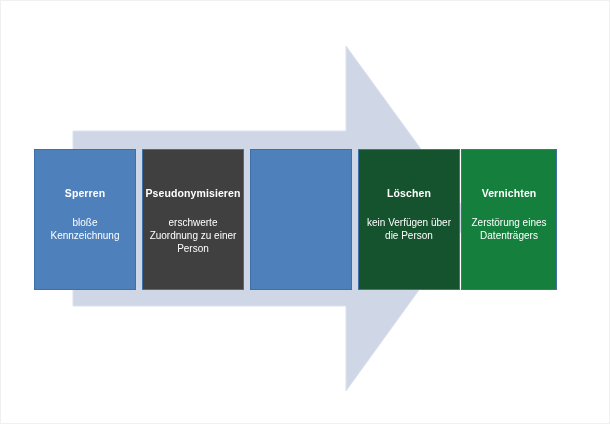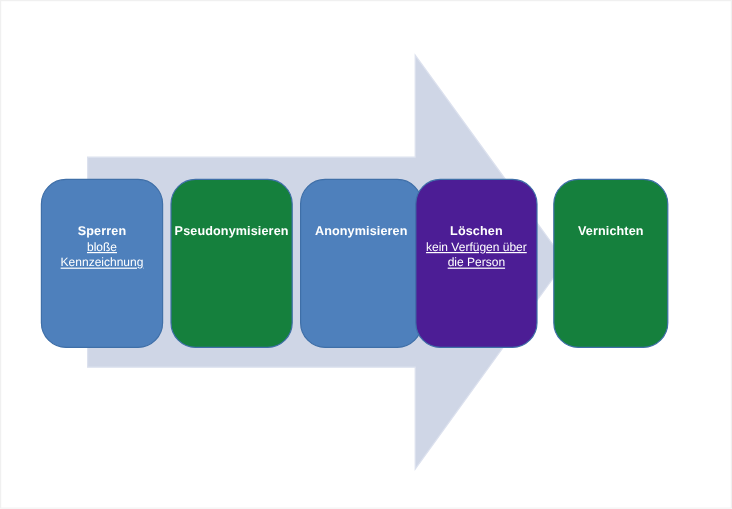--- a/index.html
+++ b/index.html
@@ -23,21 +23,21 @@
     position: absolute;
     left: 0;
     top: 0;
     width: 610px;
     height: 424px;
   }
   .stage {
     position: absolute;
     top: 148px;
     height: 141px;
-    border-radius: 21px;
+    border-radius: 0;
     box-sizing: border-box;
     display: flex;
     flex-direction: column;
     align-items: center;
     justify-content: flex-start;
     color: #ffffff;
     text-align: center;
     overflow: hidden;
   }
   .stage-title {
@@ -45,52 +45,55 @@
     font-weight: bold;
     line-height: 13px;
     margin-top: 37px;
     padding: 0 4px;
     letter-spacing: 0.1px;
   }
   .stage-desc {
     font-size: 10px;
     font-weight: normal;
     line-height: 13px;
-    margin-top: 0;
+    margin-top: 16px;
     padding: 0 6px;
     white-space: pre-line;
-    text-decoration: underline;
   }
 </style>
 </head>
 <body>
 
 <div id="canvas">
 
   <svg id="arrow-layer" viewBox="0 0 610 424" width="610" height="424" xmlns="http://www.w3.org/2000/svg">
     <polygon points="72,130 345,130 345,45 470,217 345,390 345,305 72,305" fill="#CFD6E6" stroke="#DCE1EE" stroke-width="1"></polygon>
   </svg>
 
   <div class="stage" style="left:33px; width:102px; background:#4E80BC; border:1px solid #3F6FA8;">
     <div class="stage-title">Sperren</div>
     <div class="stage-desc">bloße
 Kennzeichnung</div>
   </div>
 
-  <div class="stage" style="left:141px; width:102px; background:#15803d; border:1px solid #3F6FA8;">
+  <div class="stage" style="left:141px; width:102px; background:#404040; border:1px solid #3F6FA8;">
     <div class="stage-title">Pseudonymisieren</div>
+    <div class="stage-desc">erschwerte
+Zuordnung zu einer
+Person</div>
   </div>
 
   <div class="stage" style="left:249px; width:102px; background:#4E80BC; border:1px solid #3F6FA8;">
-    <div class="stage-title">Anonymisieren</div>
   </div>
 
-  <div class="stage" style="left:345px; width:102px; background:#4c1d95; border:1px solid #3F6FA8;">
+  <div class="stage" style="left:357px; width:102px; background:#14532d; border:1px solid #3F6FA8;">
     <div class="stage-title">Löschen</div>
     <div class="stage-desc">kein Verfügen über
 die Person</div>
   </div>
 
   <div class="stage" style="left:460px; width:96px; background:#15803d; border:1px solid #3F6FA8;">
     <div class="stage-title">Vernichten</div>
+    <div class="stage-desc">Zerstörung eines
+Datenträgers</div>
   </div>
 
 </div>
 
 </body></html>

